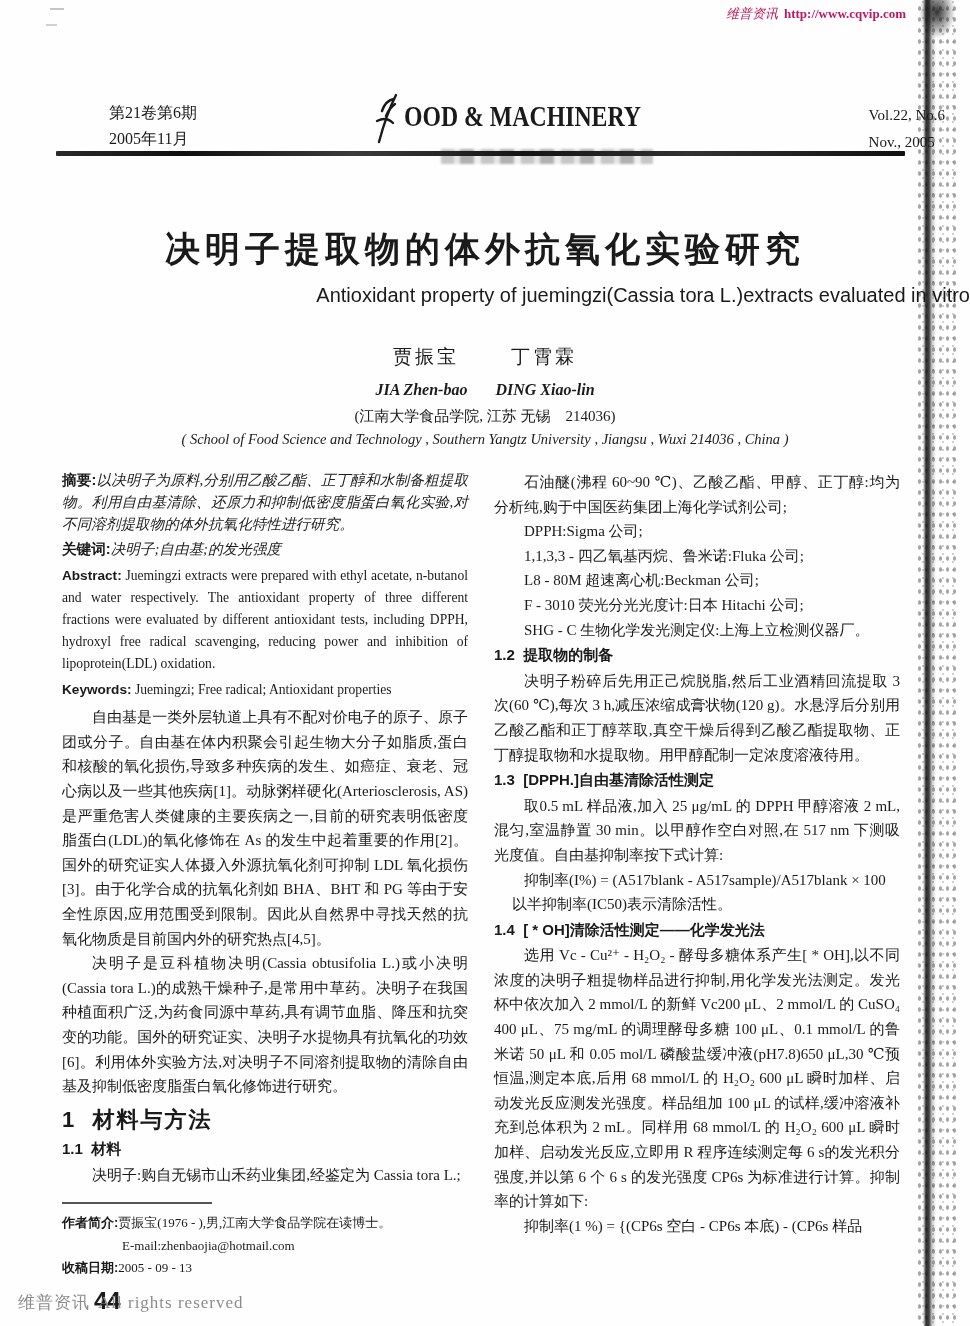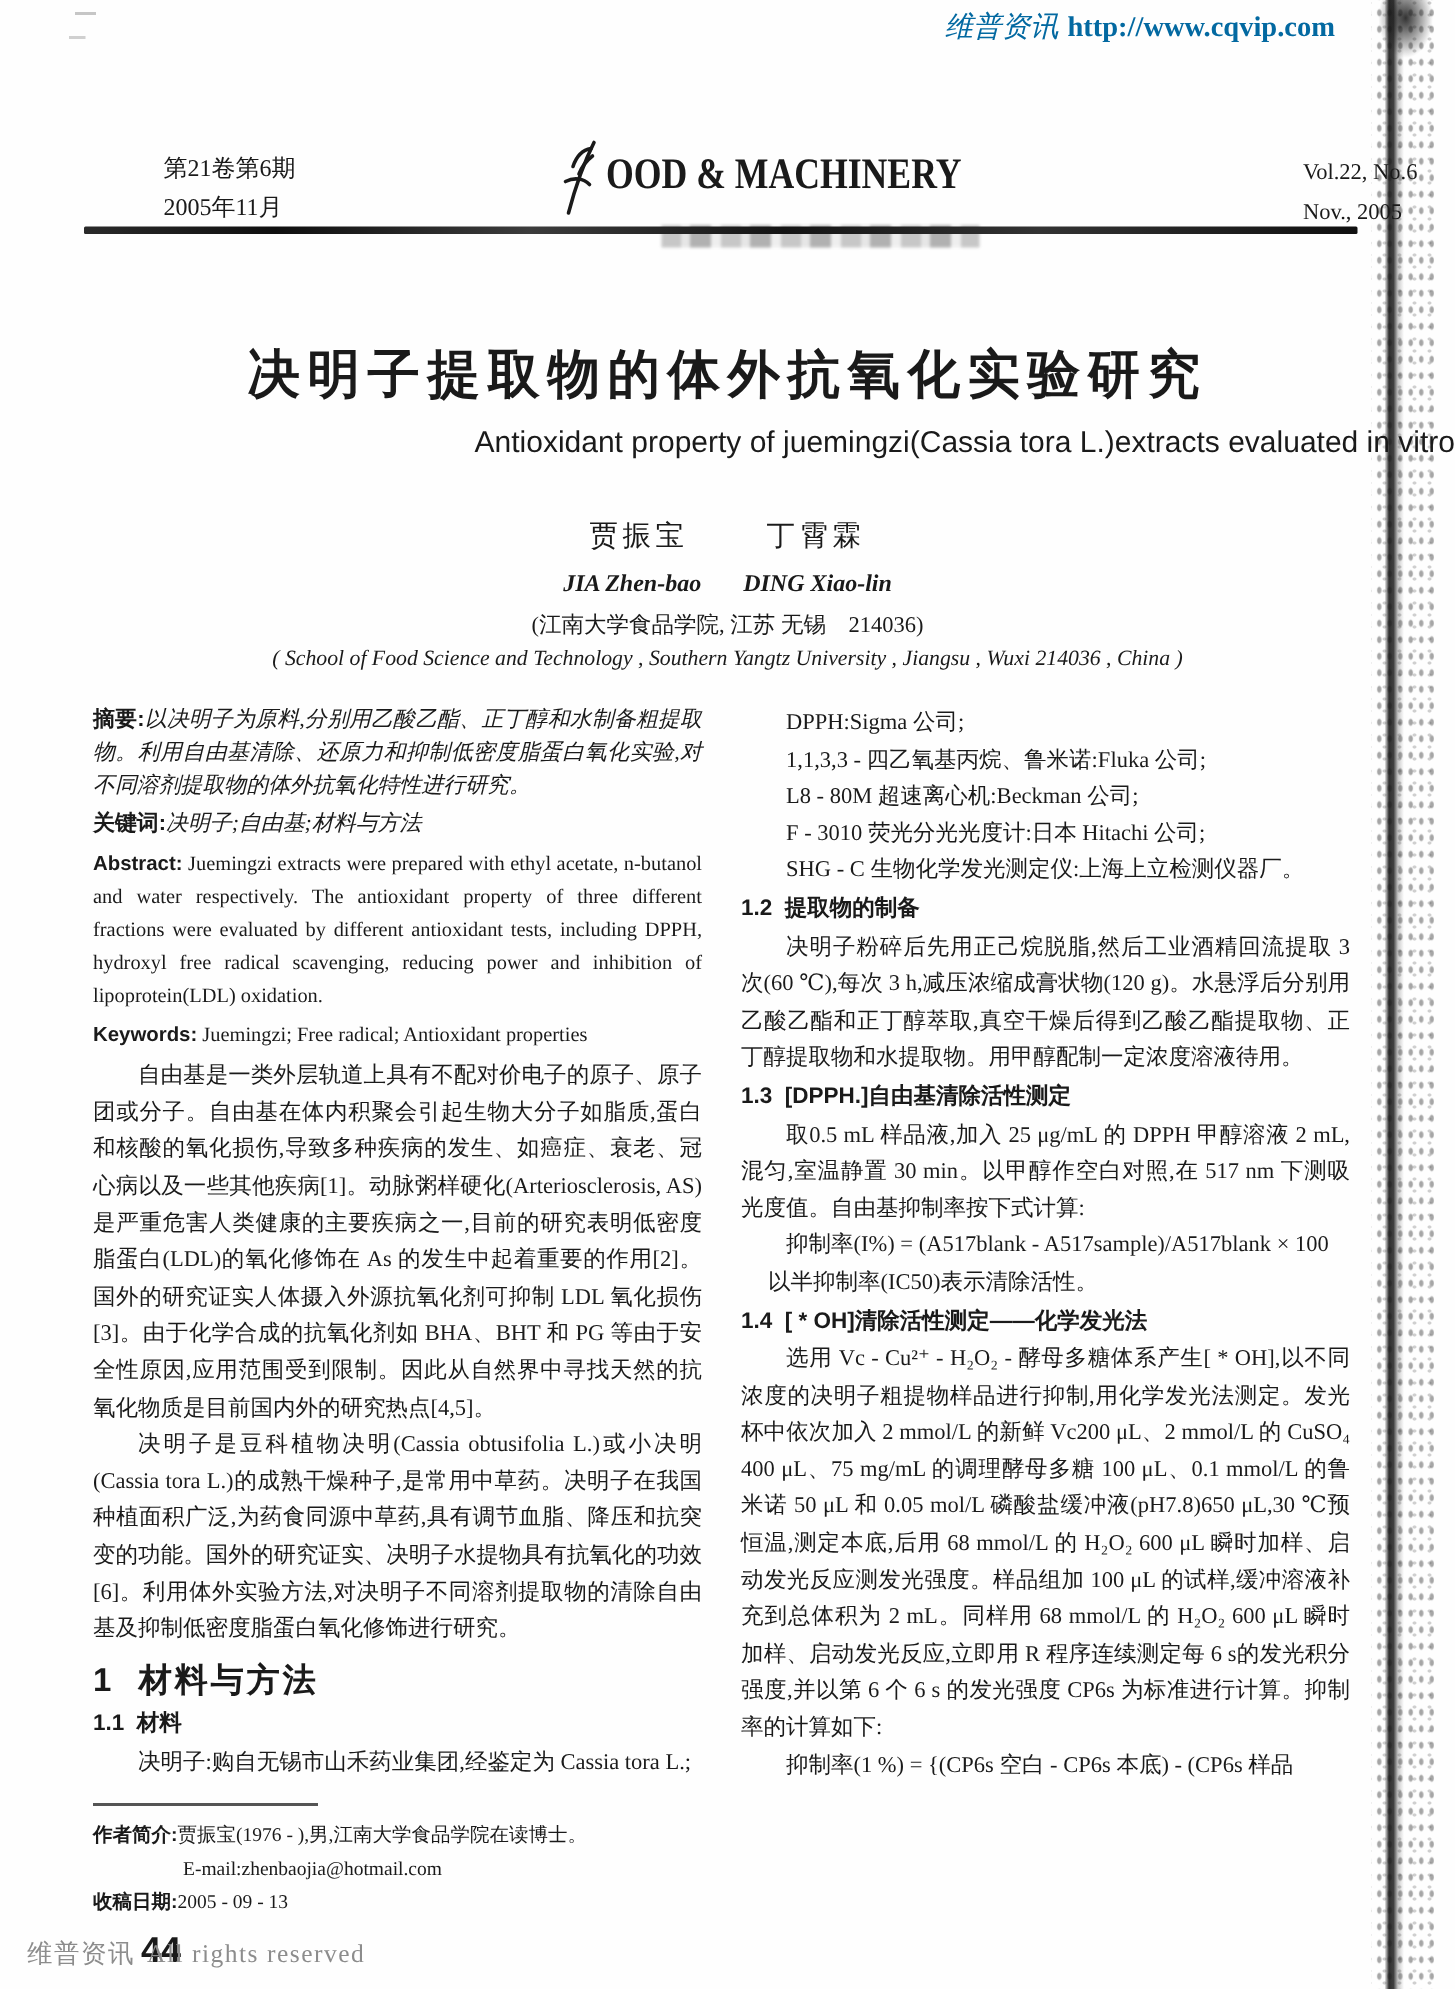--- a/index.html
+++ b/index.html
@@ -25,21 +25,21 @@
     background-position:0 0,0 0,2px 3px,14px 6px;
   }
   .corner-specks{
     position:absolute;left:44px;top:5px;width:34px;height:26px;opacity:.55;
     background:
       linear-gradient(#9a9a9a,#9a9a9a) 6px 3px/14px 2px no-repeat,
       linear-gradient(#ababab,#ababab) 2px 19px/11px 2px no-repeat;
   }
 
   
-  .wm-top{position:absolute;top:5px;right:80px;font-size:19px;color:#0369a1;}
+  .wm-top{position:absolute;top:5px;right:64px;font-size:13px;color:#be185d;}
   .wm-top .cn{font-style:italic;margin-right:6px;}
   .wm-top .url{font-weight:bold;}
   .wm-bottom{position:absolute;left:18px;bottom:12px;font-size:17px;color:#8c8c8c;letter-spacing:1px;}
   .wm-bottom .cn{margin-right:8px;}
 
   
   .header{position:absolute;top:100px;left:63px;width:836px;display:flex;justify-content:space-between;align-items:flex-start;margin-left:46px;}
   .issue{font-size:16px;line-height:26px;}
   .vol{font-size:15px;line-height:27px;padding-top:2px;}
   .logo{display:flex;flex-direction:column;align-items:center;margin-top:-8px;}
@@ -154,21 +154,21 @@
   <div class="affil-cn">(江南大学食品学院, 江苏 无锡　214036)</div>
   <div class="affil-en">( School of Food Science and Technology , Southern Yangtz University , Jiangsu , Wuxi 214036 , China )</div>
 
   <div class="columns">
 
     <div class="col">
       <div class="abs">
         <span class="blabel">摘要:</span><span class="kai">以决明子为原料,分别用乙酸乙酯、正丁醇和水制备粗提取物。利用自由基清除、还原力和抑制低密度脂蛋白氧化实验,对不同溶剂提取物的体外抗氧化特性进行研究。</span>
       </div>
       <div class="abs">
-        <span class="blabel">关键词:</span><span class="kai">决明子;自由基;材料与方法</span>
+        <span class="blabel">关键词:</span><span class="kai">决明子;自由基;的发光强度</span>
       </div>
       <div class="abs abs-en">
         <span class="blabel">Abstract:</span> <span>Juemingzi extracts were prepared with ethyl acetate, n-butanol and water respectively. The antioxidant property of three different fractions were evaluated by different antioxidant tests, including DPPH, hydroxyl free radical scavenging, reducing power and inhibition of lipoprotein(LDL) oxidation.</span>
       </div>
       <div class="abs abs-en">
         <span class="blabel">Keywords:</span> <span>Juemingzi; Free radical; Antioxidant properties</span>
       </div>
 
       <p class="para">自由基是一类外层轨道上具有不配对价电子的原子、原子团或分子。自由基在体内积聚会引起生物大分子如脂质,蛋白和核酸的氧化损伤,导致多种疾病的发生、如癌症、衰老、冠心病以及一些其他疾病[1]。动脉粥样硬化(Arteriosclerosis, AS)是严重危害人类健康的主要疾病之一,目前的研究表明低密度脂蛋白(LDL)的氧化修饰在 As 的发生中起着重要的作用[2]。国外的研究证实人体摄入外源抗氧化剂可抑制 LDL 氧化损伤[3]。由于化学合成的抗氧化剂如 BHA、BHT 和 PG 等由于安全性原因,应用范围受到限制。因此从自然界中寻找天然的抗氧化物质是目前国内外的研究热点[4,5]。</p>
       <p class="para">决明子是豆科植物决明(Cassia obtusifolia L.)或小决明(Cassia tora L.)的成熟干燥种子,是常用中草药。决明子在我国种植面积广泛,为药食同源中草药,具有调节血脂、降压和抗突变的功能。国外的研究证实、决明子水提物具有抗氧化的功效[6]。利用体外实验方法,对决明子不同溶剂提取物的清除自由基及抑制低密度脂蛋白氧化修饰进行研究。</p>
@@ -184,20 +184,21 @@
         </div>
         <div class="email">E-mail:zhenbaojia@hotmail.com</div>
         <div>
           <span class="blabel">收稿日期:</span><span>2005 - 09 - 13</span>
         </div>
       </div>
       <div class="pageno">44</div>
     </div>
 
     <div class="col">
+      <p class="para">石油醚(沸程 60~90 ℃)、乙酸乙酯、甲醇、正丁醇:均为分析纯,购于中国医药集团上海化学试剂公司;</p>
       <div class="reagent">DPPH:Sigma 公司;</div>
       <div class="reagent">1,1,3,3 - 四乙氧基丙烷、鲁米诺:Fluka 公司;</div>
       <div class="reagent">L8 - 80M 超速离心机:Beckman 公司;</div>
       <div class="reagent">F - 3010 荧光分光光度计:日本 Hitachi 公司;</div>
       <div class="reagent">SHG - C 生物化学发光测定仪:上海上立检测仪器厂。</div>
 
       <div class="h2">1.2  提取物的制备</div>
       <p class="para">决明子粉碎后先用正己烷脱脂,然后工业酒精回流提取 3 次(60 ℃),每次 3 h,减压浓缩成膏状物(120 g)。水悬浮后分别用乙酸乙酯和正丁醇萃取,真空干燥后得到乙酸乙酯提取物、正丁醇提取物和水提取物。用甲醇配制一定浓度溶液待用。</p>
 
       <div class="h2">1.3  [DPPH.]自由基清除活性测定</div>

